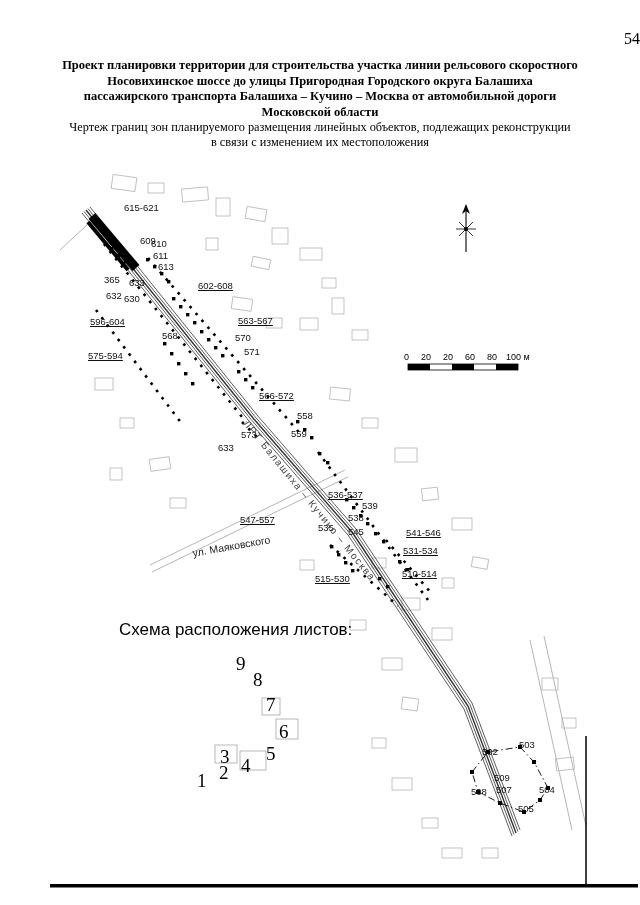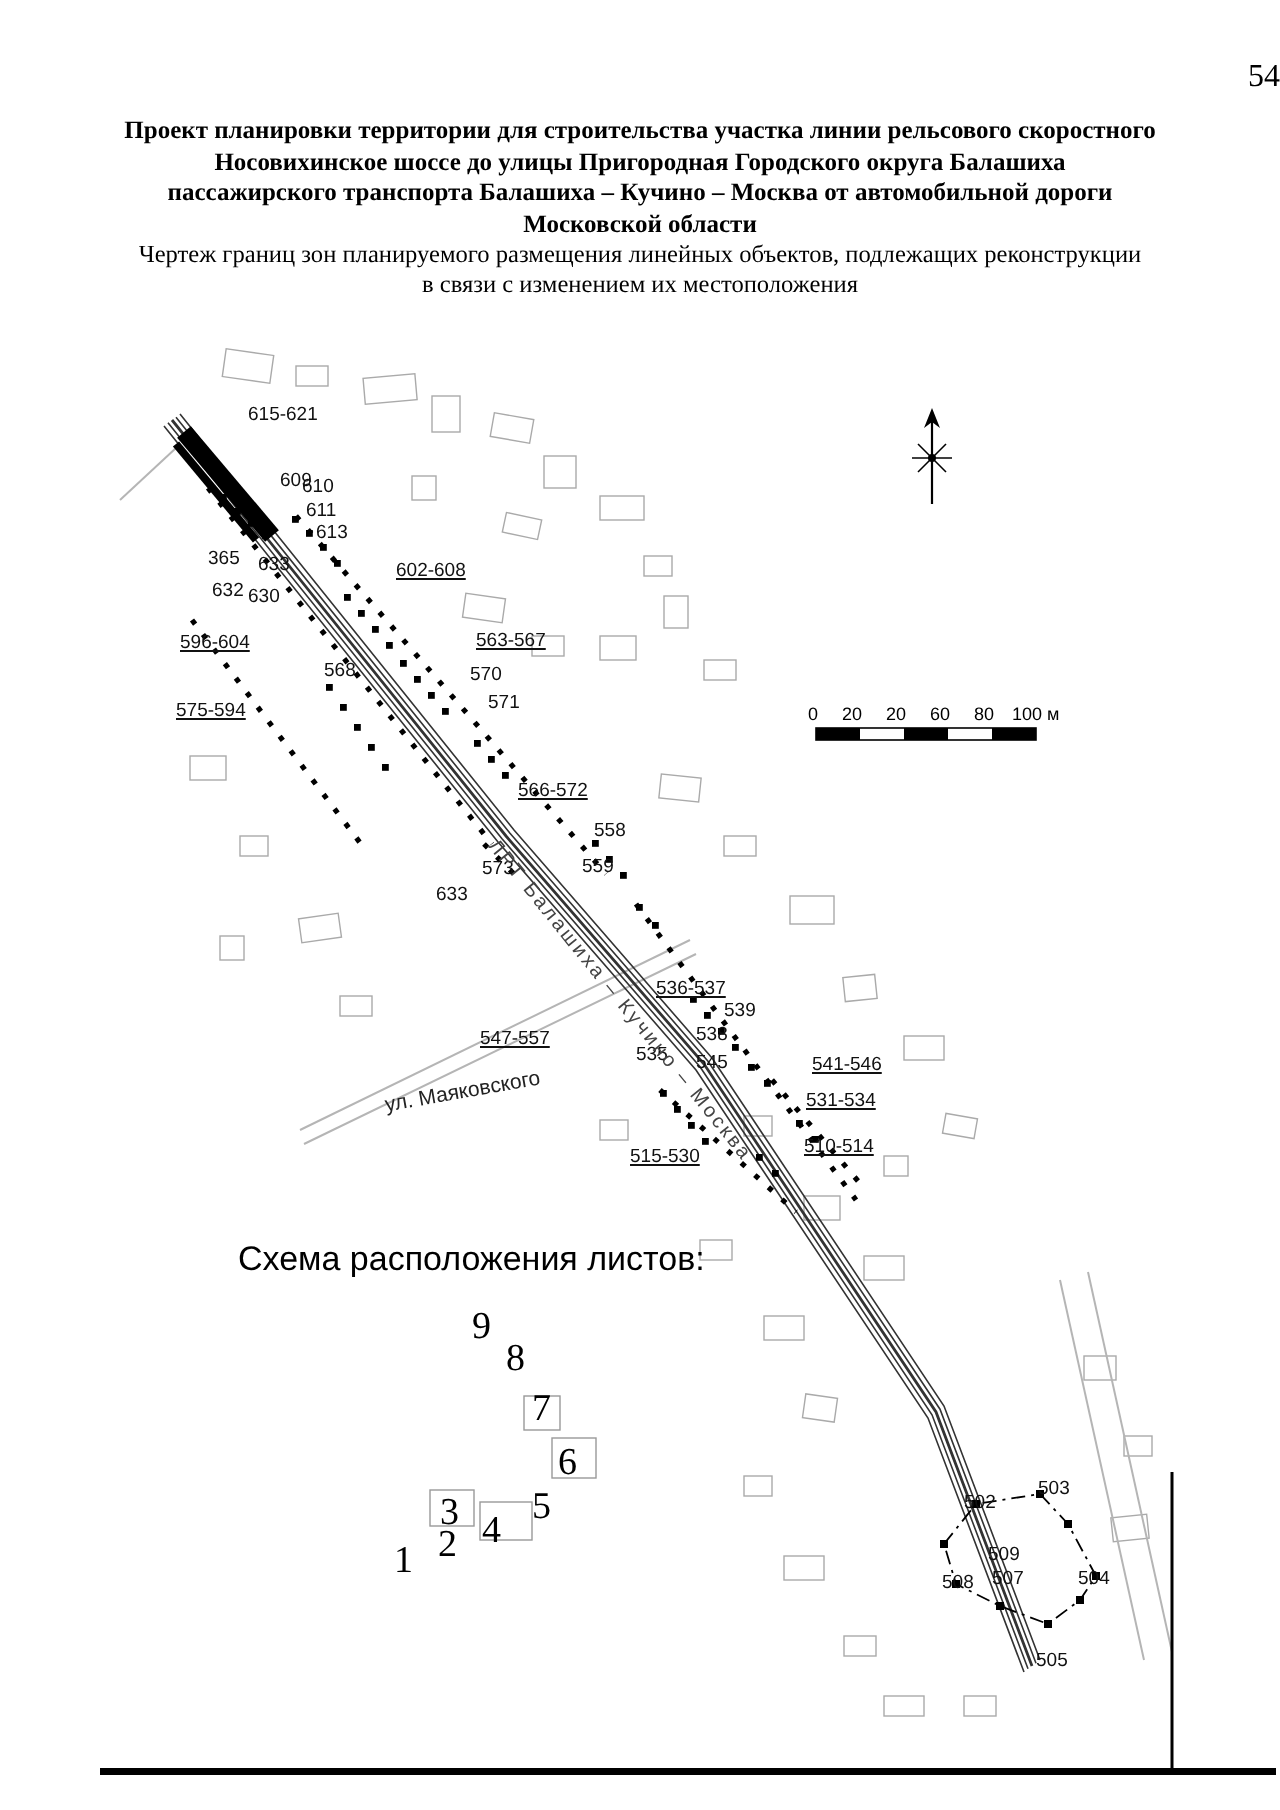--- a/index.html
+++ b/index.html
@@ -241,21 +241,21 @@
     <span class="map-label u" style="left: 406px; top: 528px;">541-546</span>
     <span class="map-label u" style="left: 403px; top: 546px;">531-534</span>
     <span class="map-label u" style="left: 402px; top: 569px;">510-514</span>
     <span class="map-label u" style="left: 315px; top: 574px;">515-530</span>
     <span class="map-label" style="left: 482px; top: 747px;">502</span>
     <span class="map-label" style="left: 519px; top: 740px;">503</span>
     <span class="map-label" style="left: 494px; top: 773px;">509</span>
     <span class="map-label" style="left: 471px; top: 787px;">508</span>
     <span class="map-label" style="left: 496px; top: 785px;">507</span>
     <span class="map-label" style="left: 539px; top: 785px;">504</span>
-    <span class="map-label" style="left: 518px; top: 826px;">505</span>
+    <span class="map-label" style="left: 518px; top: 804px;">505</span>
   </div>
 
 <span class="rail-label">ЛРТ Балашиха – Кучино – Москва</span>
 <span class="street-label">ул. Маяковского</span>
 
 <div class="layer">
     <span class="scale-tick" style="left: 404px;">0</span>
     <span class="scale-tick" style="left: 421px;">20</span>
     <span class="scale-tick" style="left: 443px;">20</span>
     <span class="scale-tick" style="left: 465px;">60</span>

